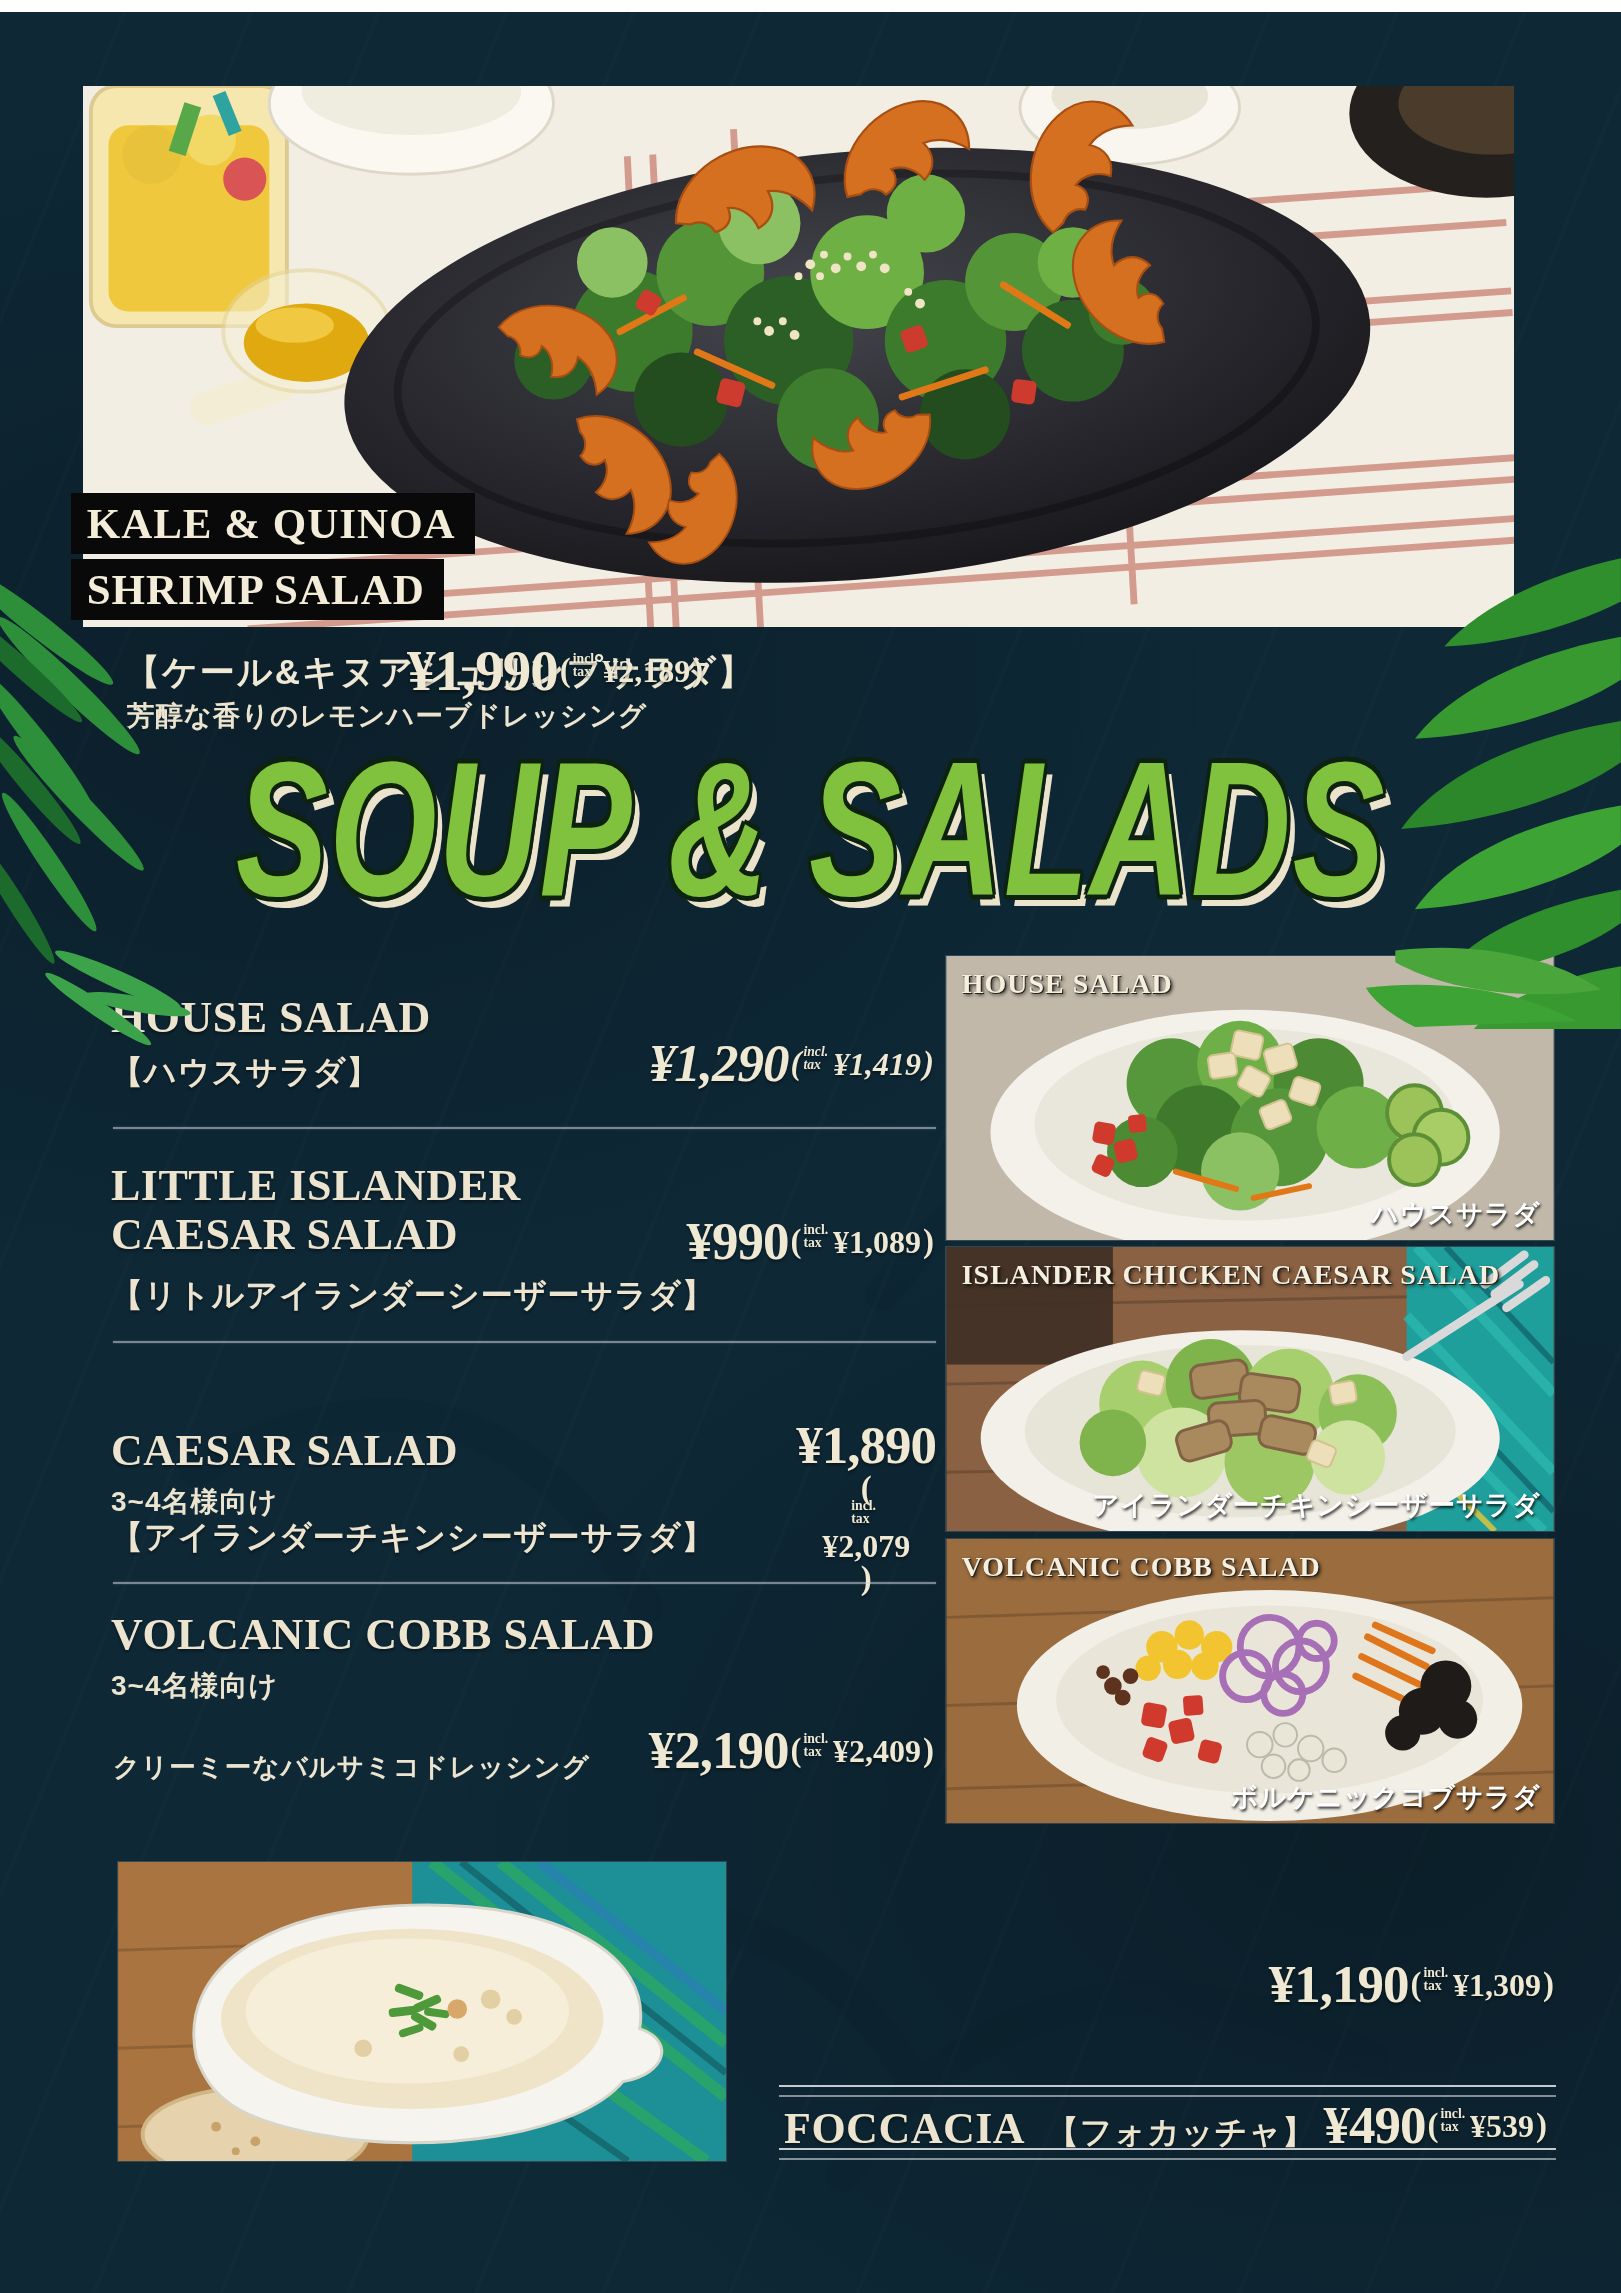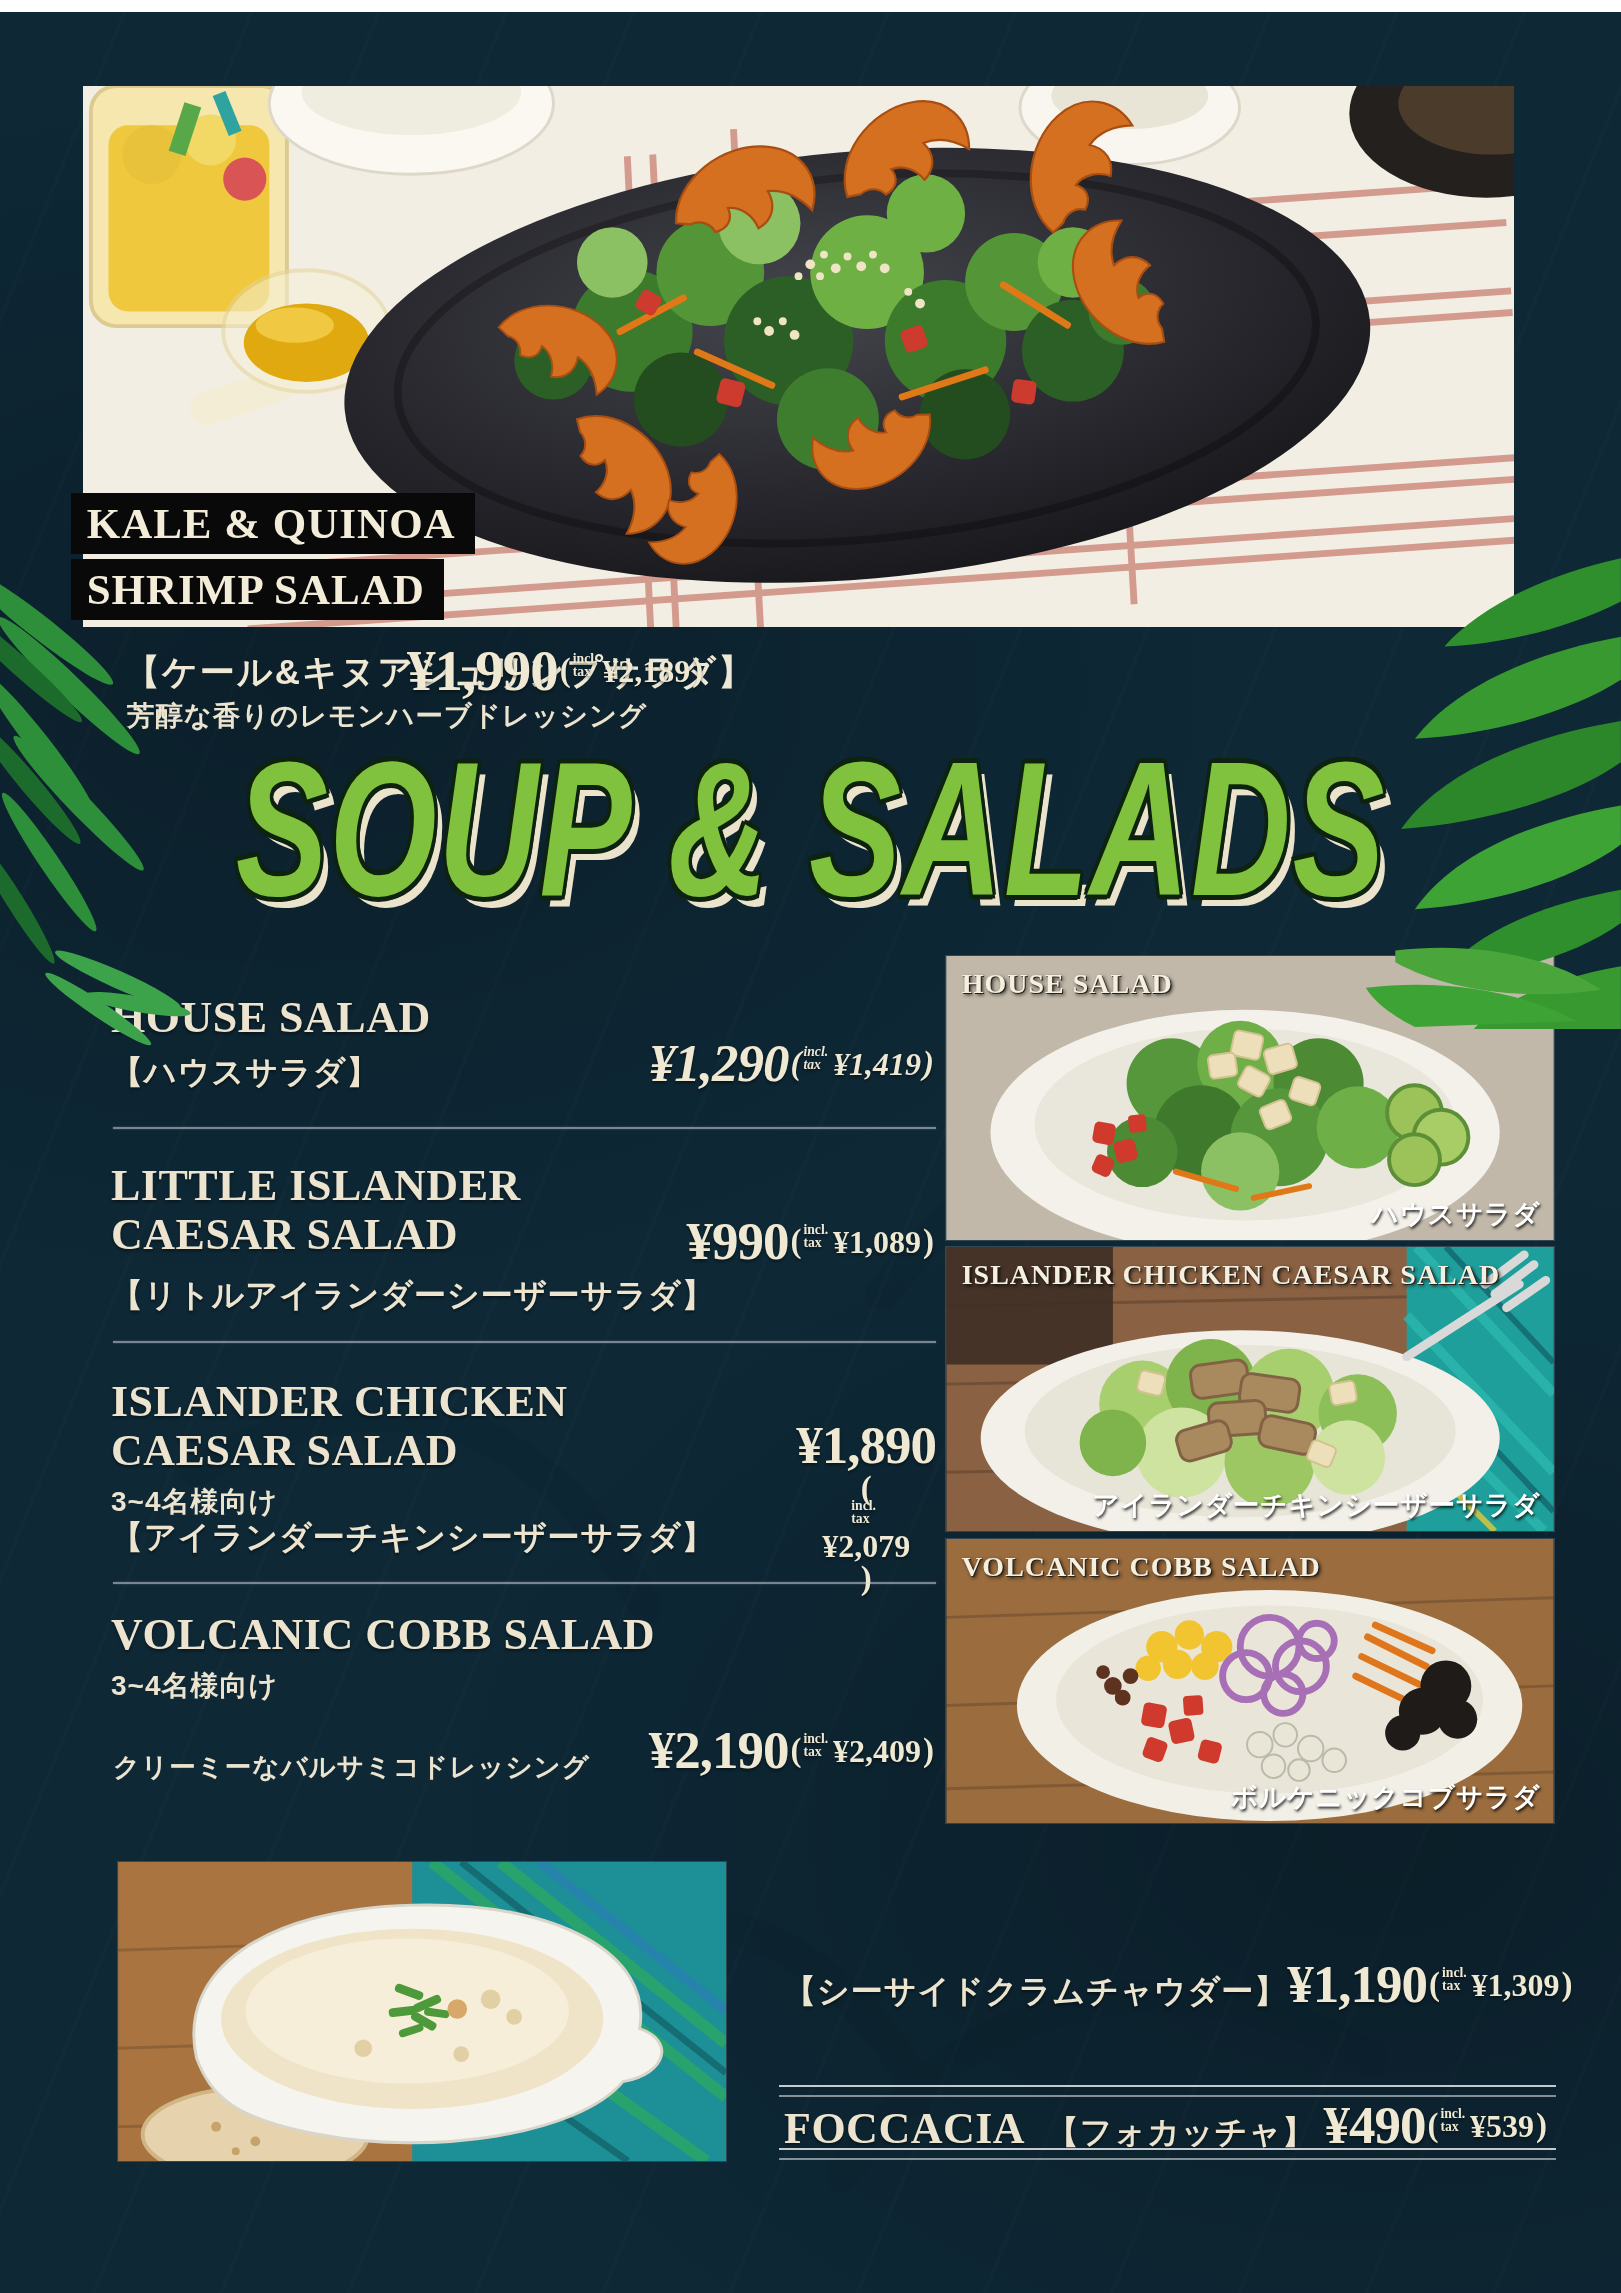--- a/index.html
+++ b/index.html
@@ -258,21 +258,20 @@
         <span>tax</span>
       </span>
       <span class="tax">¥1,089</span>
       <span class="paren">)</span>
     </div>
     <div class="abs" style="position:absolute;top:1274px;left:0;">
       <span class="jp-name">【リトルアイランダーシーザーサラダ】</span>
     </div>
     <div class="divider" style="top:1341px;left:2px;width:823px;"></div>
 
-    <div class="item-name abs" style="top:1378px;left:0;">ISLANDER CHICKEN</div>
     <div class="item-name abs" style="top:1427px;left:0;">CAESAR SALAD</div>
     <div class="price price-right" style="top:1419px;flex-direction:column;">
       <span class="main">¥1,890</span>
       <span class="paren">(</span>
       <span class="stack">
         <span>incl.</span>
         <span>tax</span>
       </span>
       <span class="tax">¥2,079</span>
       <span class="paren">)</span>
@@ -521,21 +520,20 @@
         <rect x="276" y="148" width="28" height="9" rx="4" transform="rotate(-6 290 152)"></rect>
         <rect x="298" y="158" width="28" height="9" rx="4" transform="rotate(30 312 162)"></rect>
         <rect x="286" y="168" width="26" height="8" rx="4" transform="rotate(-18 299 172)"></rect>
         <rect x="312" y="150" width="26" height="8" rx="4" transform="rotate(8 325 154)"></rect>
       </g>
       <circle cx="346" cy="150" r="10" fill="#d8a86a"></circle>
     </svg>
   </div>
 
   <div class="bottom-row" style="left:784px;top:1958px;width:772px;">
-    <span class="jp-name">【シーサイドクラムチャウダー】</span>
     <span style="flex:1;"></span>
     <span class="price">
       <span class="main">¥1,190</span>
       <span class="paren">(</span>
       <span class="stack">
         <span>incl.</span>
         <span>tax</span>
       </span>
       <span class="tax">¥1,309</span>
       <span class="paren">)</span>

